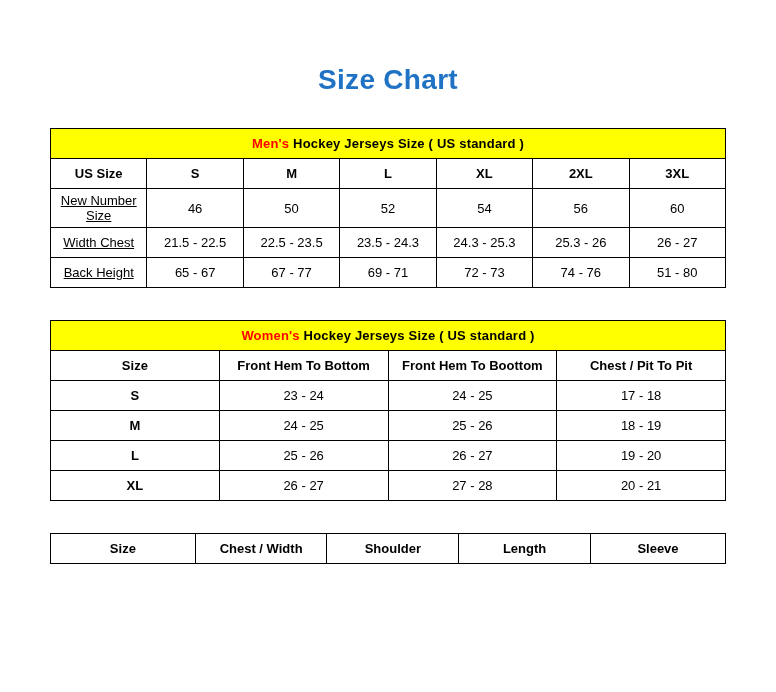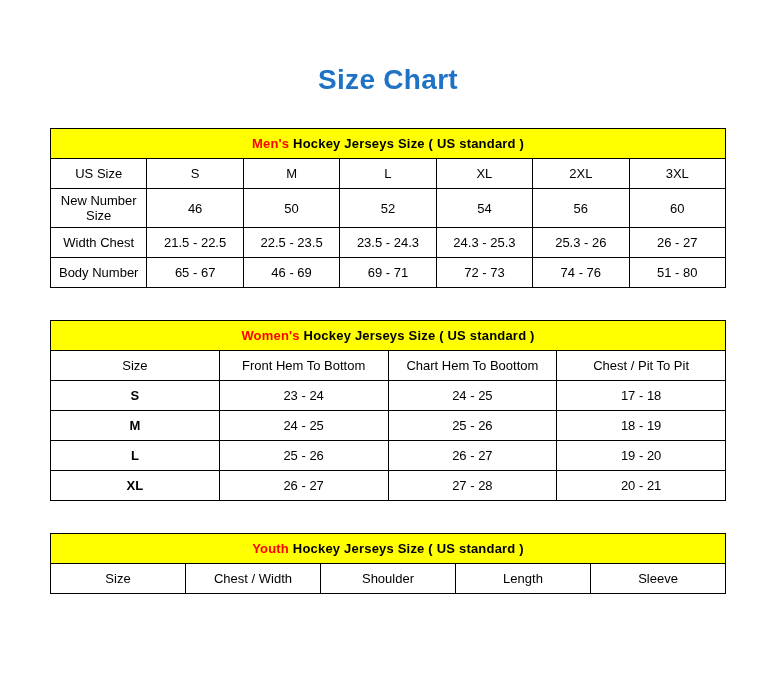--- a/index.html
+++ b/index.html
@@ -53,24 +53,25 @@
     height: 26px;
     letter-spacing: 0.2px;
   }
   .band .red {
     color: #ff0000;
   }
   .band .black {
     color: #000000;
   }
   .hdr {
-    font-weight: normal;
+    font-weight: bold;
   }
   .rowlabel {
     font-weight: normal;
+    text-decoration: underline;
   }
   .sizecell {
     font-weight: bold;
   }
 </style>
 </head>
 <body>
 
 <div class="page">
 
@@ -104,40 +105,40 @@
         <tr>
           <td class="rowlabel">Width Chest</td>
           <td>21.5 - 22.5</td>
           <td>22.5 - 23.5</td>
           <td>23.5 - 24.3</td>
           <td>24.3 - 25.3</td>
           <td>25.3 - 26</td>
           <td>26 - 27</td>
         </tr>
         <tr>
-          <td class="rowlabel">Body Number</td>
+          <td class="rowlabel">Back Height</td>
           <td>65 - 67</td>
-          <td>46 - 69</td>
+          <td>67 - 77</td>
           <td>69 - 71</td>
           <td>72 - 73</td>
           <td>74 - 76</td>
           <td>51 - 80</td>
         </tr>
       </tbody>
     </table>
 
     <table class="size-table">
       <tbody>
         <tr>
           <td class="band" colspan="4"><span class="red">Women's</span><span class="black"> Hockey Jerseys Size ( US standard )</span></td>
         </tr>
         <tr>
           <td class="hdr" style="width:21.5%">Size</td>
           <td class="hdr" style="width:26.5%">Front Hem To Bottom</td>
-          <td class="hdr" style="width:26.5%">Chart Hem To Boottom</td>
+          <td class="hdr" style="width:26.5%">Front Hem To Boottom</td>
           <td class="hdr" style="width:25.5%">Chest / Pit To Pit</td>
         </tr>
         <tr>
           <td class="sizecell">S</td>
           <td>23 - 24</td>
           <td>24 - 25</td>
           <td>17 - 18</td>
         </tr>
         <tr>
           <td class="sizecell">M</td>
@@ -156,23 +157,20 @@
           <td>26 - 27</td>
           <td>27 - 28</td>
           <td>20 - 21</td>
         </tr>
       </tbody>
     </table>
 
     <table class="size-table">
       <tbody>
         <tr>
-          <td class="band" colspan="5"><span class="red">Youth</span><span class="black"> Hockey Jerseys Size ( US standard )</span></td>
-        </tr>
-        <tr>
           <td class="hdr" style="width:21.5%">Size</td>
           <td class="hdr" style="width:19.5%">Chest / Width</td>
           <td class="hdr" style="width:19.5%">Shoulder</td>
           <td class="hdr" style="width:19.5%">Length</td>
           <td class="hdr" style="width:20%">Sleeve</td>
         </tr>
       </tbody>
     </table>
 
   </div>

